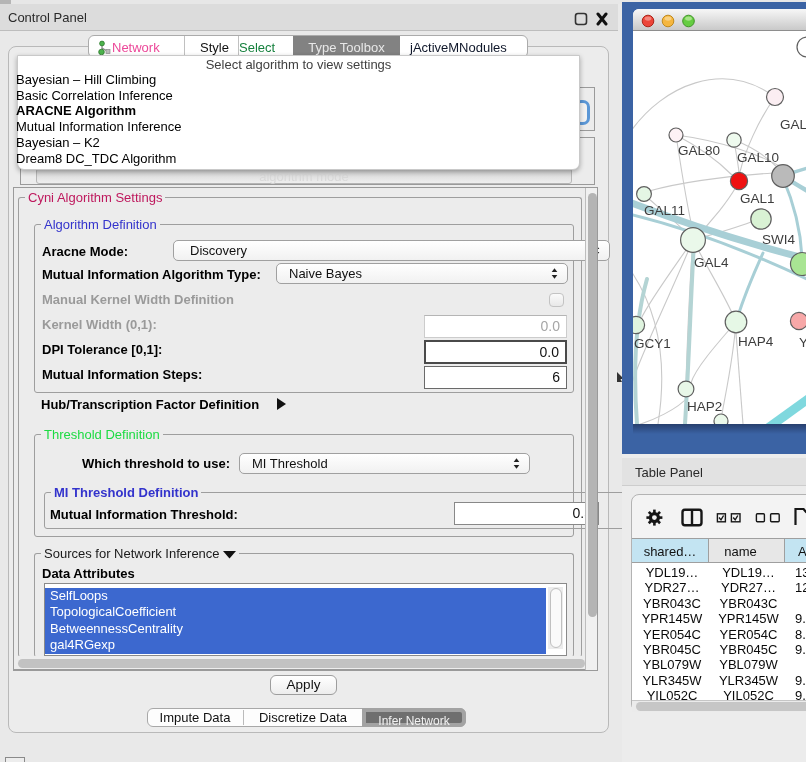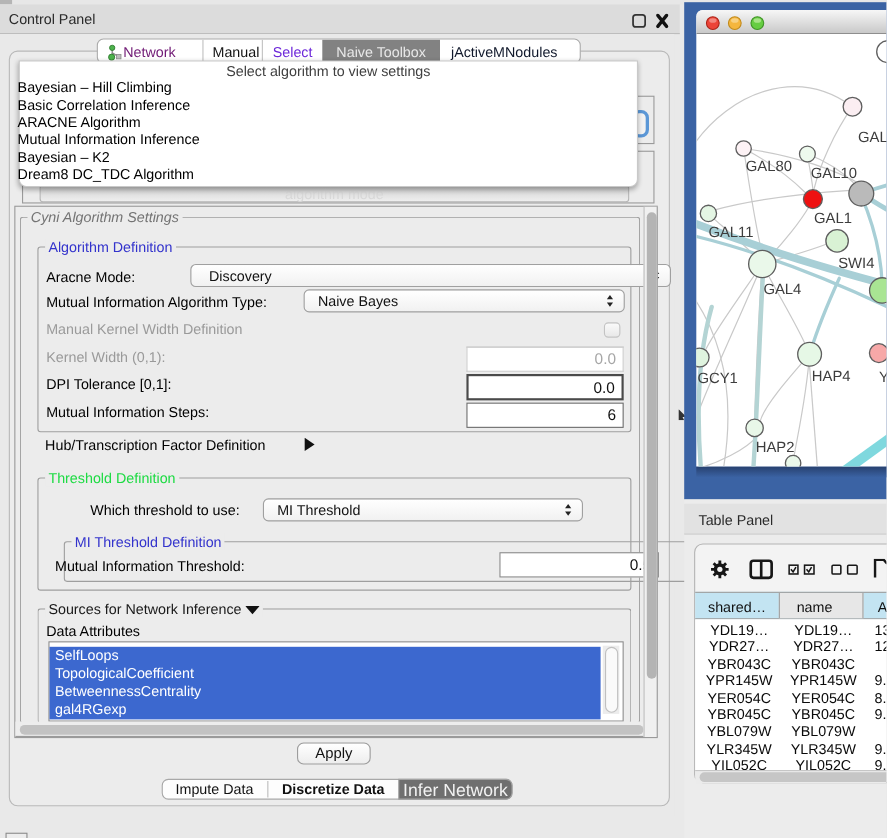--- a/index.html
+++ b/index.html
@@ -1,20 +1,20 @@
 <!DOCTYPE html>
 <html><head>
 <meta charset="utf-8">
 <style>
 * { margin:0; padding:0; box-sizing:border-box; }
 html,body { width:806px; height:762px; }
 body { font-family:"Liberation Sans", sans-serif; background:#e9e9e9; position:relative; overflow:hidden; }
 .abs { position:absolute; }
 .fs13 { font-size:13px; }
-.b { font-weight:normal; }
+.b { font-weight:bold; }
 .gray { color:#9a9a9a; }
 .fieldset { border:1px solid #9e9e9e; border-radius:3px; }
 .ftitle { position:absolute; top:-8px; left:6px; background:#ececec; padding:0 3px; font-size:13px; }
 .combo { position:absolute; border:1px solid #a0a0a0; border-radius:5px; background:linear-gradient(#ffffff,#f1f1f1); font-size:13px; color:#111; }
 .combo .ar { position:absolute; right:9px; top:50%; width:7px; height:11px; margin-top:-5.5px; }
 .tfield { position:absolute; background:#fff; font-size:14px; color:#111; text-align:right; padding:2px 6px 0 0; }
 </style>
 </head>
 <body>
 
@@ -32,21 +32,21 @@
 <div class="abs" style="left:8px;top:46px;width:601px;height:687px;background:#ececec;border:1px solid #b9b9b9;border-radius:8px;"></div>
 
 <div class="abs" style="left:20px;top:87px;width:575px;height:44px;border:1px solid #9a9a9a;background:#ececec;"></div>
 <div class="abs" style="left:574px;top:100px;width:16px;height:25px;border:3px solid #5b97d6;border-radius:7px;background:#f2f2f2;"></div>
 <div class="abs" style="left:20px;top:137px;width:575px;height:48px;border:1px solid #9a9a9a;background:#ececec;"></div>
 <div class="abs" style="left:36px;top:168px;width:536px;height:16px;background:linear-gradient(#cfcfcf,#efefef);border:1px solid #b5b5b5;border-radius:3px;color:#d8d8d8;font-size:13px;text-align:center;">algorithm mode</div>
 
 <div class="abs" style="left:13px;top:187px;width:585px;height:484px;border:1px solid #9a9a9a;background:#ececec;"></div>
 
 <div class="abs fieldset" style="left:18px;top:197px;width:564px;height:460px;border-bottom:none;">
-  <span class="ftitle" style="color:#737373;font-style:italic;">Cyni Algorithm Settings</span>
+  <span class="ftitle" style="color:#be185d;">Cyni Algorithm Settings</span>
 </div>
 
 <div class="abs fieldset" style="left:34px;top:224px;width:540px;height:169px;">
   <span class="ftitle" style="color:#3333cc;">Algorithm Definition</span>
 </div>
 <div class="abs fs13 b" style="left:42px;top:244px;">Aracne Mode:</div>
 <div class="combo" style="left:133px;top:240px;width:437px;height:21px;margin-left:40px;">
   <span style="position:absolute;left:16px;top:2px;">Discovery</span>
   <svg class="ar" viewBox="0 0 8 12">
       <path d="M4 0 L7.2 4.4 H0.8 Z" fill="#222"></path>
@@ -80,21 +80,21 @@
 </div>
 <div class="abs fs13 b" style="left:82px;top:456px;">Which threshold to use:</div>
 <div class="combo" style="left:239px;top:453px;width:291px;height:21px;">
   <span style="position:absolute;left:12px;top:2px;">MI Threshold</span>
   <svg class="ar" viewBox="0 0 8 12">
       <path d="M4 0 L7.2 4.4 H0.8 Z" fill="#222"></path>
       <path d="M4 12 L7.2 7.6 H0.8 Z" fill="#222"></path>
     </svg>
 </div>
 
-<div class="abs fieldset" style="left:58px;top:492px;width:636px;height:37px;">
+<div class="abs fieldset" style="left:44px;top:492px;width:636px;height:37px;font-weight:bold;">
   <span class="ftitle" style="color:#3333cc;">MI Threshold Definition</span>
 </div>
 <div class="abs fs13 b" style="left:50px;top:507px;">Mutual Information Threshold:</div>
 <div class="tfield" style="left:415px;top:502px;width:145px;height:23px;border:1px solid #888;margin-left:39px;">0.5</div>
 
 <div class="abs fieldset" style="left:34px;top:553px;width:540px;height:104px;border-bottom:none;">
   <span class="ftitle" style="color:#1a1a1a;">Sources for Network Inference <svg width="13" height="9" viewBox="0 0 13 9" style="vertical-align:-1px;">
         <path d="M0 1 L13 1 L6.5 8.5 Z" fill="#111"></path>
       </svg></span>
 </div>
@@ -109,37 +109,37 @@
 <div class="abs" style="left:18px;top:658.5px;width:567px;height:9px;background:#c2c2c2;border-radius:5px;"></div>
 
 <div class="abs" style="left:585px;top:188px;width:13px;height:482px;background:#f0f0f0;border-left:1px solid #bdbdbd;border-right:1px solid #9a9a9a;"></div>
 <div class="abs" style="left:587.5px;top:193px;width:9px;height:424px;background:#b4b4b4;border-radius:5px;"></div>
 
 <div class="abs" style="left:270px;top:675px;width:67px;height:20px;background:linear-gradient(#ffffff,#ededed);border:1px solid #9d9d9d;border-radius:6px;text-align:center;font-size:13.5px;color:#111;padding-top:1px;">Apply</div>
 
 <div class="abs" style="left:147px;top:708px;width:319px;height:19px;background:#fdfdfd;border:1px solid #a8a8a8;border-radius:6px;"></div>
 <div class="abs" style="left:243px;top:710px;width:1px;height:15px;background:#bbb;"></div>
 <div class="abs fs13" style="left:147px;top:710px;width:96px;text-align:center;font-weight:500;color:#111;">Impute Data</div>
-<div class="abs fs13" style="left:244px;top:710px;width:118px;text-align:center;font-weight:700;color:#111;">Discretize Data</div>
-<div class="abs" style="left:362px;top:708px;width:104px;height:19px;background:#6f6f6f;border:1px solid #a3a3a3;border-radius:0 6px 6px 0;color:#f2f2f2;font-size:16px;text-align:center;padding-top:2px;font-weight:500;">Infer Network</div>
+<div class="abs fs13" style="left:244px;top:710px;width:118px;text-align:center;font-weight:400;color:#111;">Discretize Data</div>
+<div class="abs" style="left:362px;top:708px;width:104px;height:19px;background:#6f6f6f;border:4px solid #a3a3a3;border-radius:0 6px 6px 0;color:#f2f2f2;font-size:12px;text-align:center;padding-top:2px;font-weight:500;">Infer Network</div>
 
 <div class="abs" style="left:5px;top:757px;width:20px;height:10px;border:1.5px solid #8a8a8a;background:#ededed;"></div>
 
 <svg class="abs" style="left:616px;top:372px;" width="8" height="10" viewBox="0 0 8 10">
     <path d="M1 10 L1 0 L8 7 L4.5 7 L6 10 Z" fill="#333"></path>
   </svg>
 
 <div class="abs" style="left:88px;top:35px;width:440px;height:23px;background:#ffffff;border:1px solid #ababab;border-radius:6px;overflow:hidden;">
   <div class="abs" style="left:95px;top:0;width:1px;height:23px;background:#c0c0c0;"></div>
   <div class="abs" style="left:149px;top:0;width:1px;height:23px;background:#c0c0c0;"></div>
   <div class="abs" style="left:204px;top:0;width:107px;height:23px;background:#828282;"></div>
-  <div class="abs fs13" style="left:23px;top:4px;color:#701a75;text-align:center;">Network</div>
-  <div class="abs fs13" style="left:102px;top:4px;width:47px;text-align:center;color:#111;">Manual</div>
-  <div class="abs fs13" style="left:150px;top:4px;width:54px;text-align:center;color:#6d28d9;">Select</div>
-  <div class="abs fs13" style="left:204px;top:4px;width:107px;text-align:center;color:#e8e8e8;">Naive Toolbox</div>
+  <div class="abs fs13" style="left:23px;top:4px;color:#ec4899;text-align:center;">Network</div>
+  <div class="abs fs13" style="left:102px;top:4px;width:47px;text-align:center;color:#111;">Style</div>
+  <div class="abs fs13" style="left:150px;top:4px;width:54px;text-align:left;color:#15803d;">Select</div>
+  <div class="abs fs13" style="left:204px;top:4px;width:107px;text-align:center;color:#e8e8e8;">Type Toolbox</div>
   <div class="abs fs13" style="left:321px;top:4px;width:129px;text-align:left;color:#0f172a;">jActiveMNodules</div>
   <svg class="abs" style="left:8px;top:4px;" width="14" height="16" viewBox="0 0 14 16">
     <path d="M5 4 L5 12 M5 8 L10 11" stroke="#8a8a8a" stroke-width="1.2" fill="none"></path>
     <circle cx="5" cy="3.5" r="2.4" fill="#4db34d" stroke="#2d7a2d" stroke-width="0.8"></circle>
     <circle cx="4.5" cy="12" r="2.8" fill="#4db34d" stroke="#2d7a2d" stroke-width="0.8"></circle>
     <rect x="9" y="9.5" width="4" height="4" fill="#bdbdbd" stroke="#8a8a8a" stroke-width="0.7"></rect>
   </svg>
 </div>
 
 <div class="abs" style="left:17px;top:55px;width:563px;height:115px;background:#ffffff;border:1px solid #c9c9c9;border-radius:0 0 7px 7px;box-shadow:0 2px 5px rgba(0,0,0,0.30);"></div>

